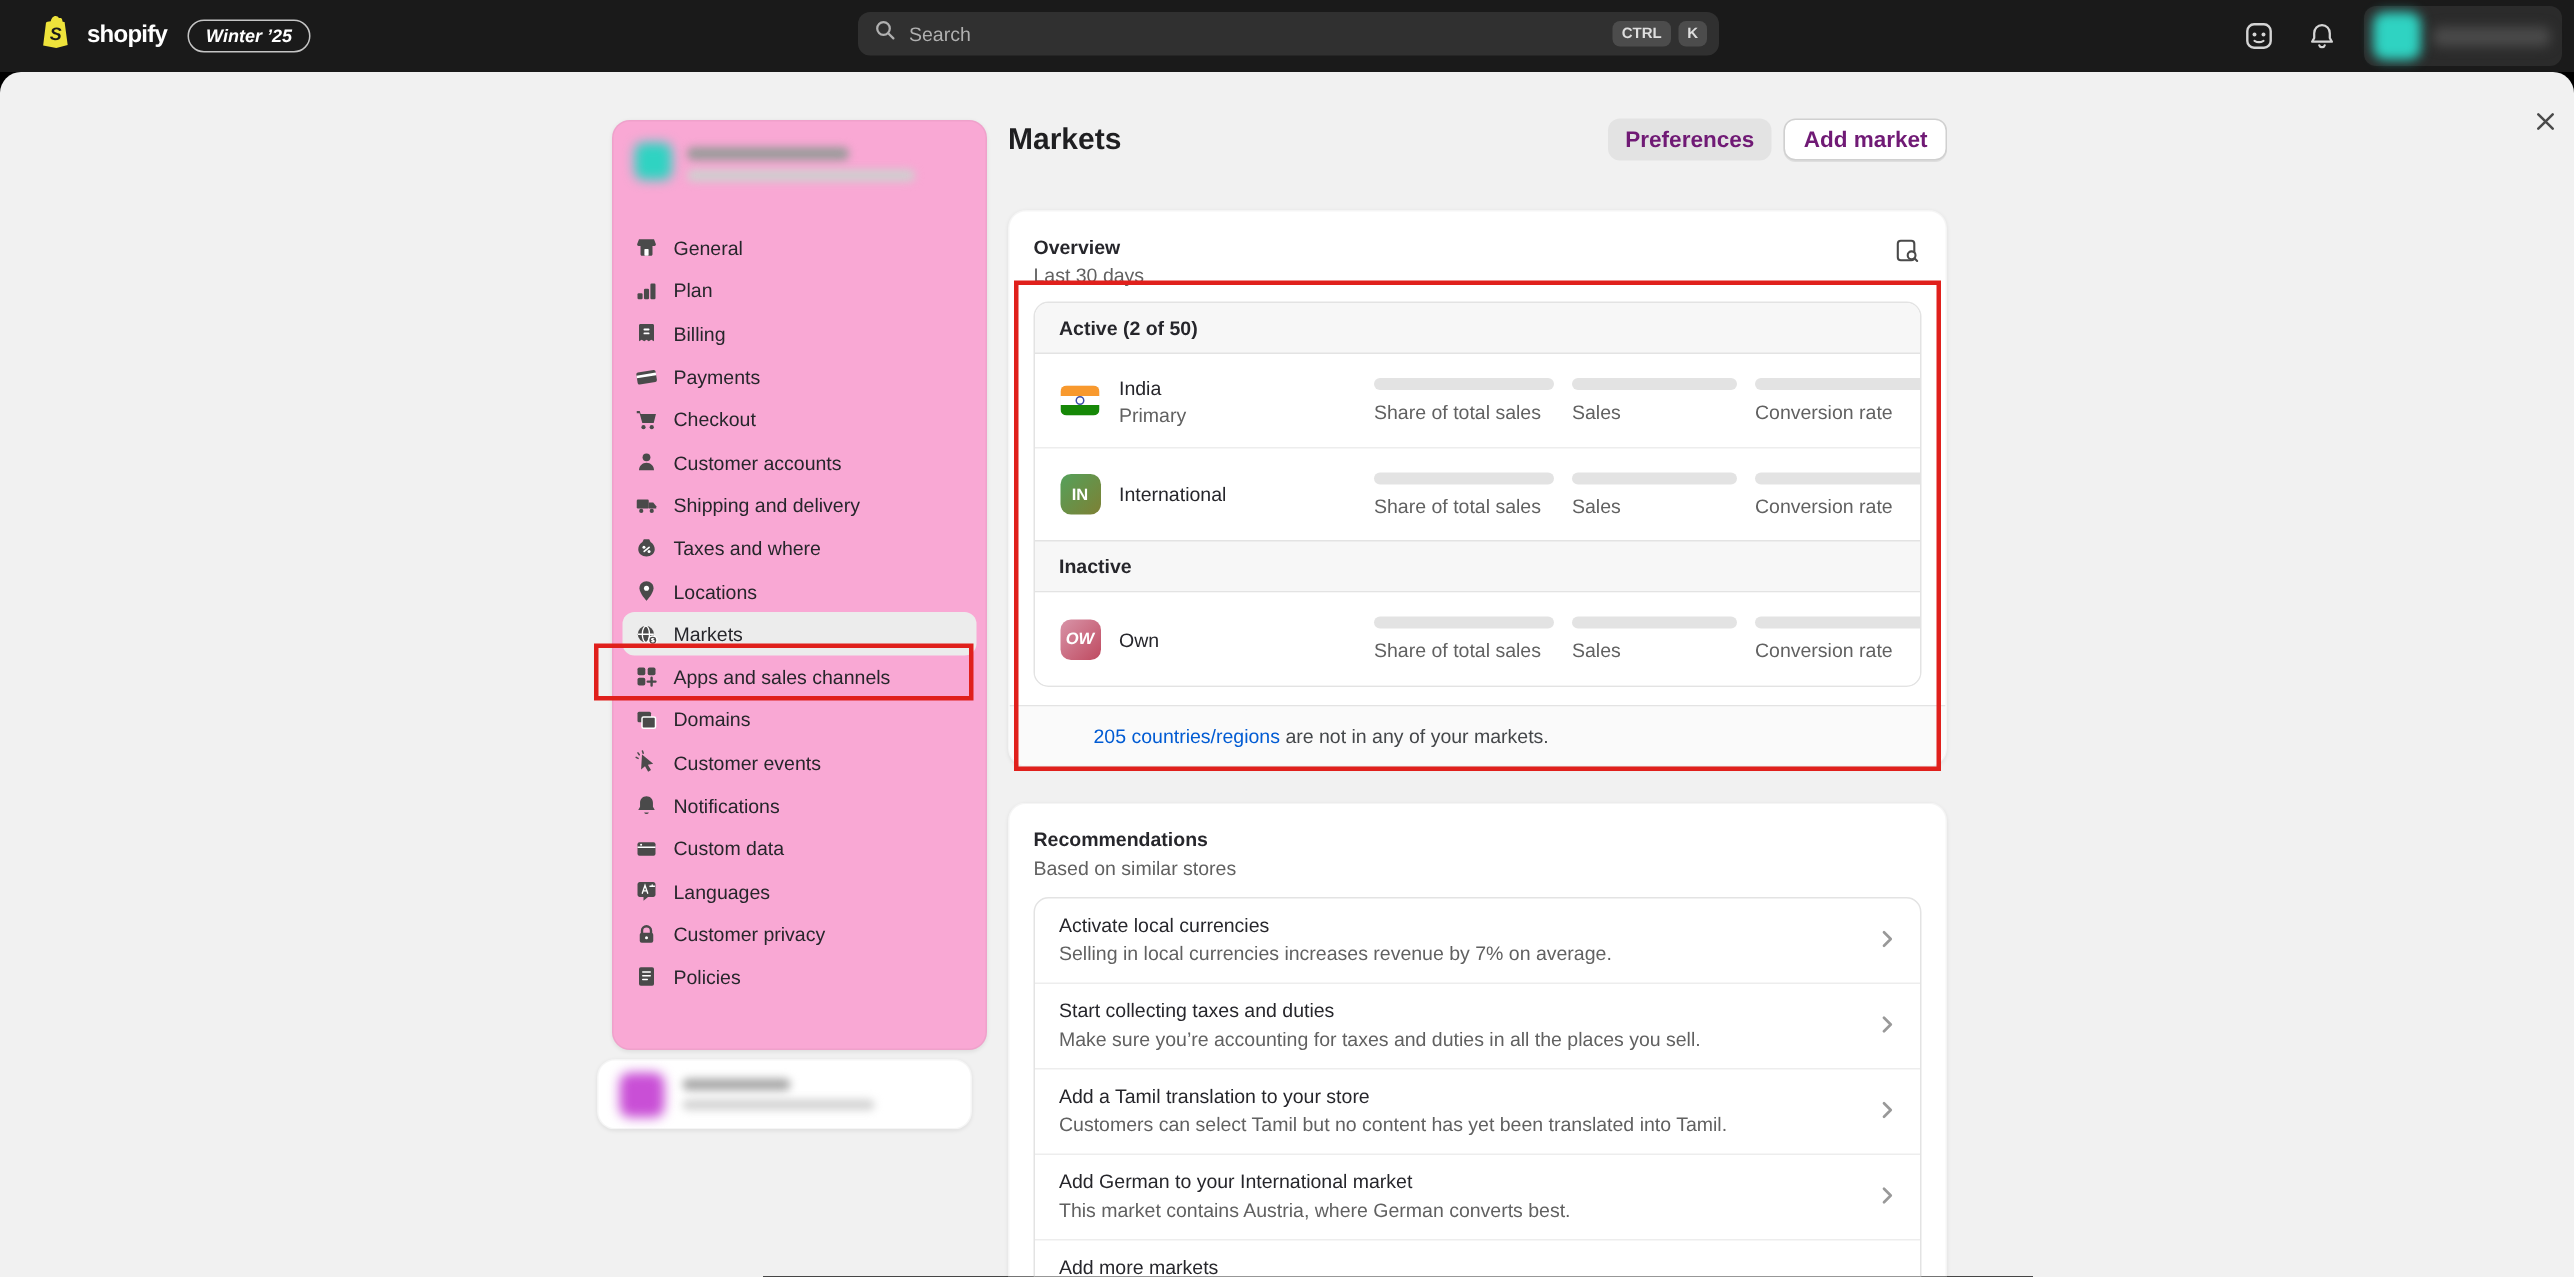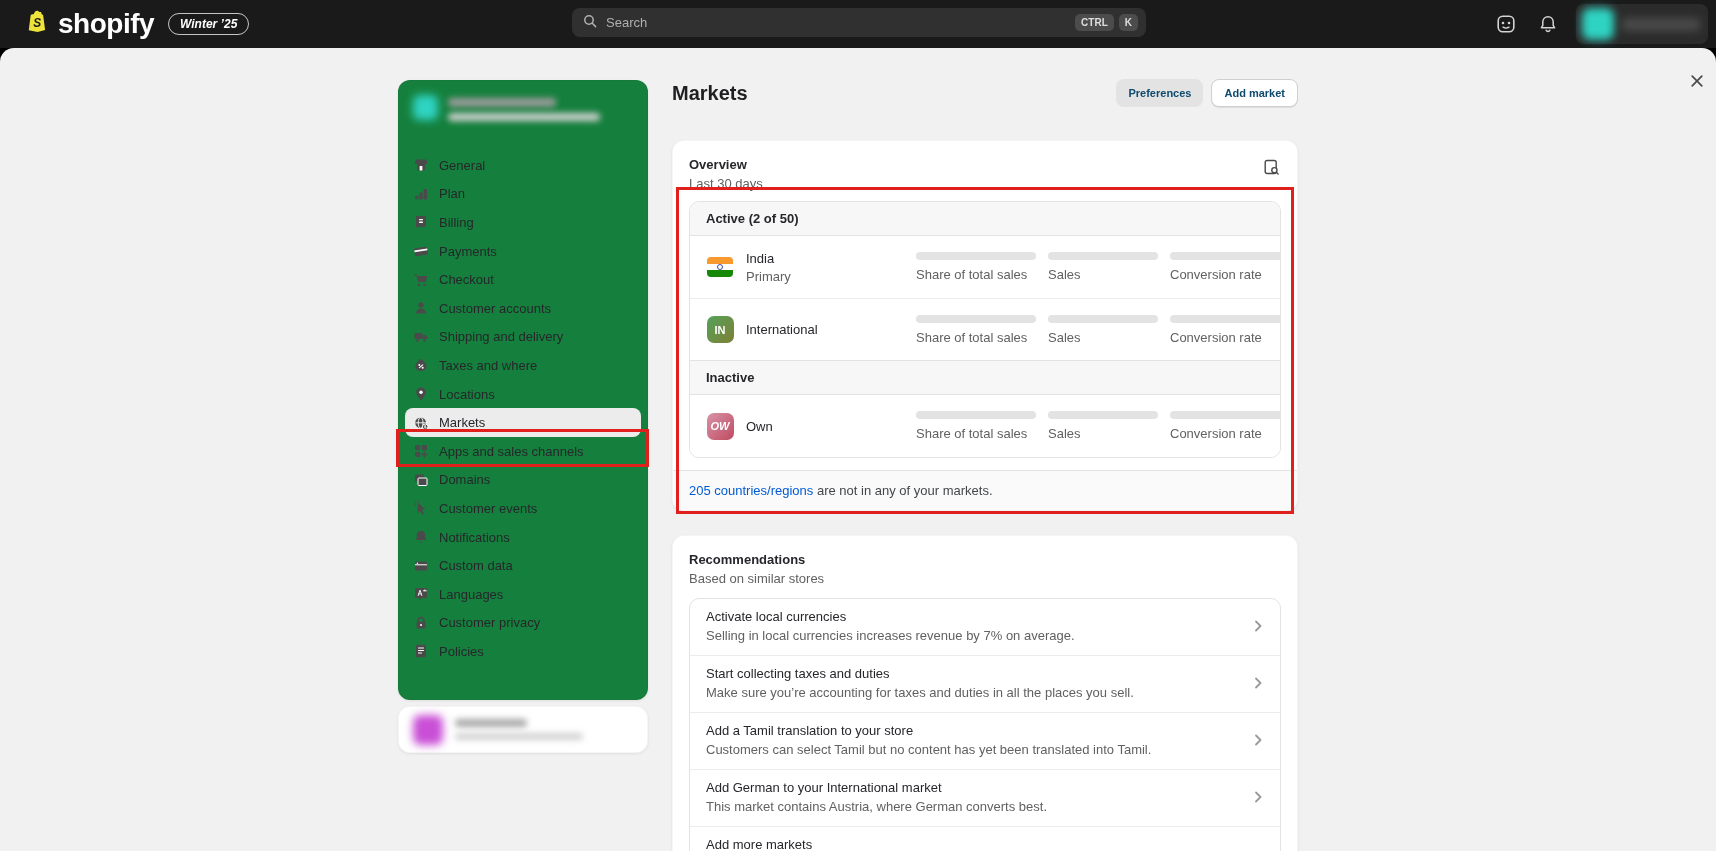--- a/index.html
+++ b/index.html
@@ -3,57 +3,57 @@
 <meta charset="utf-8">
 <style>
   * { margin:0; padding:0; box-sizing:border-box; }
   html,body { background:#000; }
   body { font-family:"Liberation Sans","DejaVu Sans",sans-serif; }
   .page { position:relative; width:1716px; height:851px; overflow:hidden; background:#000; }
 
   
   .topbar { position:absolute; top:0; left:0; width:1716px; height:48px; background:#1a1a1a; display:flex; align-items:center; }
   .logo-group { position:absolute; left:24px; top:0; height:48px; display:flex; align-items:center; gap:8px; }
-  .logo-word { color:#fff; font-size:28px; font-weight:700; letter-spacing:-0.5px; }
+  .logo-word { color:#fff; font-size:16px; font-weight:700; letter-spacing:-0.5px; }
   .edition-badge { margin-left:6px; border:1.5px solid rgba(255,255,255,.75); border-radius:999px; color:#fff; font-size:12px; font-weight:700; font-style:italic; padding:3px 11px; }
   .searchbar { position:absolute; left:572px; top:8px; width:574px; height:29px; background:#303030; border-radius:8px; display:flex; align-items:center; padding:0 8px 0 10px; }
   .searchbar input { flex:1; background:transparent; border:none; outline:none; color:#d4d4d4; font-size:13px; margin-left:8px; font-family:inherit; }
   .searchbar input::placeholder { color:#b0b0b0; }
   .kbd { background:#4c4c4c; color:#dedede; border-radius:5px; font-size:10px; font-weight:700; padding:3px 6px; margin-left:5px; }
   .tb-right { position:absolute; right:8px; top:0; height:48px; display:flex; align-items:center; gap:14px; }
   .tb-iconbtn { width:28px; height:28px; display:flex; align-items:center; justify-content:center; border-radius:8px; cursor:pointer; }
   .store-chip { display:flex; align-items:center; gap:8px; background:#2b2b2b; border-radius:8px; padding:4px 6px; height:40px; width:132px; }
   .chip-avatar { width:32px; height:32px; border-radius:8px; background:#2fd3c2; filter:blur(4px); }
   .chip-name { width:78px; height:13px; border-radius:4px; background:#4a4a4a; filter:blur(4px); }
 
   
   .sheet { position:absolute; top:48px; left:0; width:1716px; height:803px; background:#f1f1f1; border-radius:14px 14px 0 0; }
   .close-btn { position:absolute; left:1684px; top:68px; width:26px; height:26px; display:flex; align-items:center; justify-content:center; border-radius:7px; cursor:pointer; }
 
   
-  .side-card { position:absolute; left:398px; top:80px; width:250px; height:620px; background:#15803d; border-radius:12px; box-shadow:0 1px 3px rgba(0,0,0,.08); border:1px solid rgba(0,0,0,.04); }
+  .side-card { position:absolute; left:408px; top:80px; width:250px; height:620px; background:#f9a8d4; border-radius:12px; box-shadow:0 1px 3px rgba(0,0,0,.08); border:1px solid rgba(0,0,0,.04); }
   .side-head { position:absolute; left:14px; top:14px; display:flex; gap:10px; }
   .sh-avatar { width:25px; height:25px; border-radius:6px; background:#2fd3c2; filter:blur(4px); }
   .sh-line1 { width:108px; height:9px; border-radius:4px; background:#9b9b9b; filter:blur(3px); margin-top:3px; }
   .sh-line2 { width:152px; height:8px; border-radius:4px; background:#cfcfcf; filter:blur(3px); margin-top:6px; }
   .nav { position:absolute; left:6px; right:6px; top:70px; }
   .nav-item { height:28.6px; display:flex; align-items:center; gap:10px; padding:0 8px; border-radius:8px; cursor:pointer; }
   .nav-item.active { background:#ececec; }
   .nav-label { font-size:13px; font-weight:500; color:#26262b; white-space:nowrap; }
   .ni { width:16px; height:16px; flex:0 0 16px; fill:#4a4a4a; }
   .side-foot { position:absolute; left:398px; top:706px; width:250px; height:47px; background:#fff; border-radius:12px; box-shadow:0 1px 3px rgba(0,0,0,.08); border:1px solid rgba(0,0,0,.04); }
   .sf-avatar { position:absolute; left:14px; top:8px; width:30px; height:30px; border-radius:7px; background:#c94fd6; filter:blur(4px); }
   .sf-line1 { position:absolute; left:56px; top:12px; width:72px; height:8px; border-radius:4px; background:#a8a8a8; filter:blur(3px); }
   .sf-line2 { position:absolute; left:56px; top:26px; width:128px; height:7px; border-radius:4px; background:#d2d2d2; filter:blur(3px); }
 
   
   .main-head { position:absolute; left:672px; top:78px; width:626px; height:30px; display:flex; align-items:center; }
   .page-title { font-size:20px; font-weight:700; color:#1f1f21; }
   .head-actions { margin-left:auto; display:flex; gap:8px; }
-  .btn { height:28px; display:flex; align-items:center; border-radius:8px; font-size:11px; font-weight:600; color:#0c4a6e; padding:0 12px; cursor:pointer; }
+  .btn { height:28px; display:flex; align-items:center; border-radius:8px; font-size:15px; font-weight:600; color:#701a75; padding:0 12px; cursor:pointer; }
   .btn-secondary { background:#e3e3e3; }
   .btn-default { background:#fff; border:1px solid #d0d0d0; box-shadow:0 1px 0 rgba(0,0,0,.08); }
 
   .card { position:absolute; left:672px; width:626px; background:#fff; border-radius:12px; box-shadow:0 1px 3px rgba(0,0,0,.08); border:1px solid rgba(0,0,0,.04); }
   .overview-card { top:140px; }
   .rec-card { top:535px; height:340px; }
   .card-pad { padding:16px 16px 0 16px; }
   .card-title { font-size:13px; font-weight:700; color:#26262b; }
   .card-sub { font-size:13px; color:#616161; margin-top:4px; }
   .report-btn { position:absolute; right:14px; top:14px; width:24px; height:24px; display:flex; align-items:center; justify-content:center; border-radius:6px; cursor:pointer; }
@@ -74,21 +74,21 @@
   .m-name { flex:0 0 158px; }
   .m-title { font-size:13px; color:#26262b; }
   .m-sub { font-size:13px; color:#616161; margin-top:3px; }
   .metric { flex:0 0 120px; }
   .metric.mm { flex:0 0 110px; }
   .metric.ml { flex:0 0 122px; }
   .bar { height:8px; border-radius:4px; background:#e3e3e3; }
   .m-label { font-size:13px; color:#616161; margin-top:7px; white-space:nowrap; }
   .chev { margin-left:auto; display:flex; align-items:center; }
   .ov-footer { margin-top:12px; background:#fafafa; border-top:1px solid #e3e3e3; border-radius:0 0 12px 12px; padding:12px 16px; font-size:13px; color:#44474a; }
-  .ov-footer a { color:#005bd3; text-decoration:none; cursor:pointer; }
+  .ov-footer a { color:#005bd3; text-decoration:none; cursor:pointer;margin-left:40px; }
 
   .rec-list { margin:12px 16px 0 16px; border:1px solid #e3e3e3; border-radius:10px; overflow:hidden; background:#fff; }
   .rec-item { display:flex; align-items:center; padding:10px 14px 12px 16px; cursor:pointer; }
   .rec-item + .rec-item { border-top:1px solid #ededed; }
   .rec-title { font-size:13px; font-weight:500; color:#26262b; }
   .rec-desc { font-size:13px; color:#616161; margin-top:4px; }
 
   
   .anno { position:absolute; border:3px solid #e0201c; pointer-events:none; z-index:50; }
   .anno-sidebar { left:396px; top:429px; width:253px; height:38px; }

